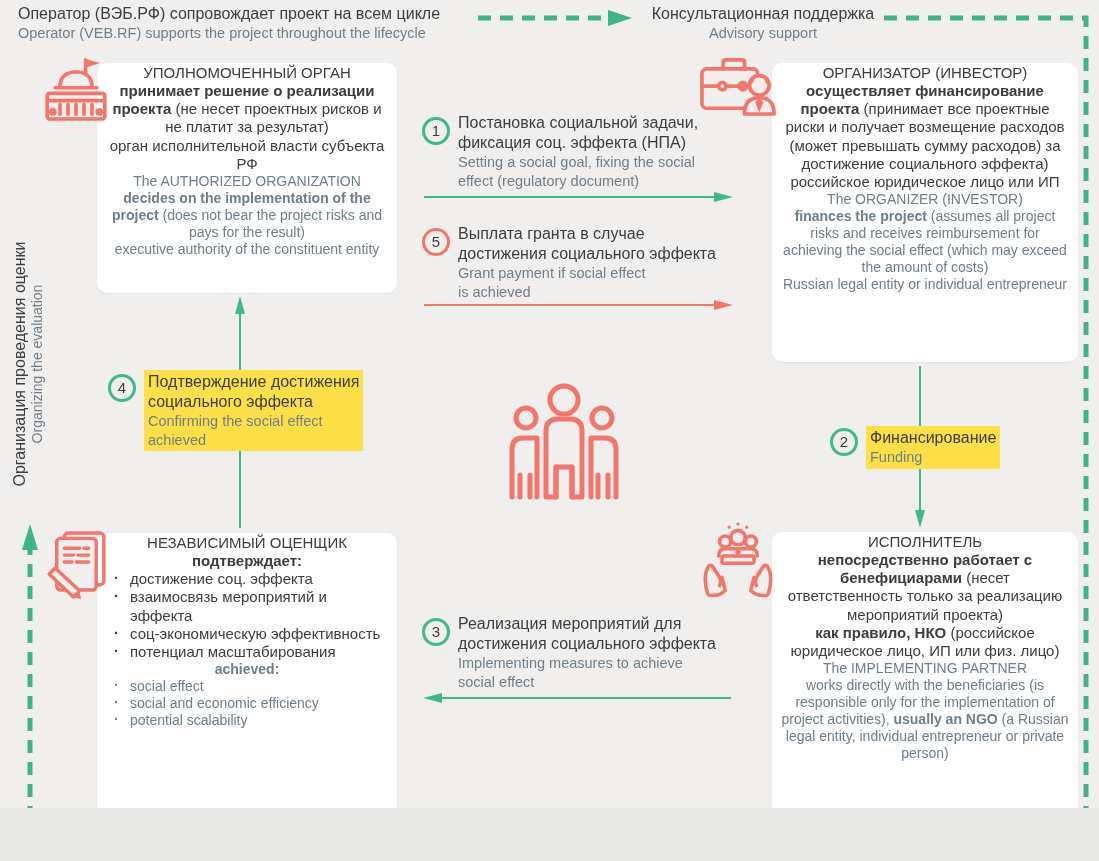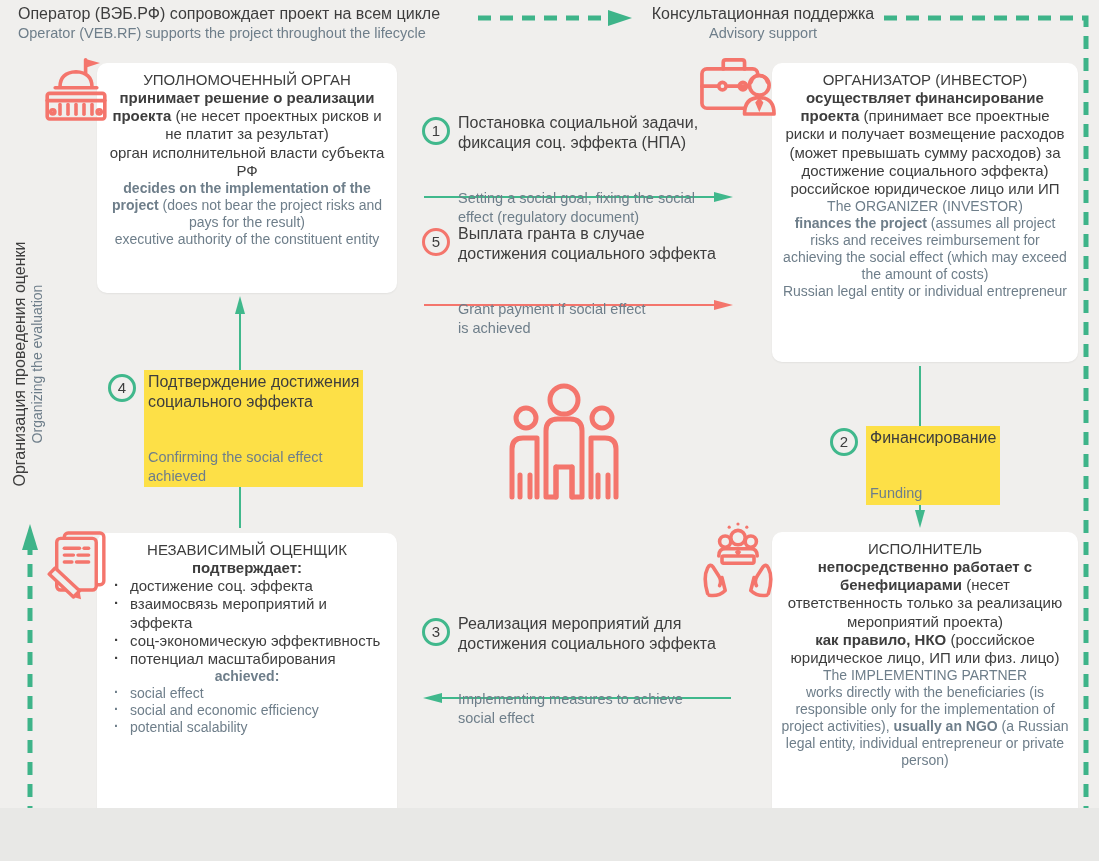--- a/index.html
+++ b/index.html
@@ -13,36 +13,36 @@
   .ru{color:#3d3d3d;}
   .en{color:#6e7e8a;}
   .pre{white-space:pre-line;}
   
   .hdr-ru{font-size:16px;line-height:1.25;}
   .hdr-en{font-size:14.5px;line-height:1.3;}
   .center{text-align:center;}
   
   .box{
     background:#ffffff;border-radius:10px;box-shadow:0 1px 2px rgba(0,0,0,0.06);
-    text-align:center;padding:8px 9px;box-sizing:border-box;
+    text-align:center;padding:1px 9px;box-sizing:border-box;
     font-size:15px;line-height:1.21;
   }
   .box .en{font-size:14px;}
   .box b{font-weight:bold;}
   .box ul{list-style:none;margin:0;padding:0;text-align:left;}
   .box li{position:relative;padding-left:24px;}
   .box li::before{content:"\00B7";position:absolute;left:8px;top:-1px;font-weight:bold;}
   
   .badge{
     width:22px;height:22px;border-radius:50%;border:3px solid #40B88C;
     font-size:15px;line-height:22px;text-align:center;color:#3d3d3d;background:transparent;
   }
   .badge.coral{border-color:#F4756C;}
   .step-ru{font-size:16px;line-height:1.25;}
-  .step-en{font-size:14.5px;line-height:1.28;margin-top:36px;}
+  .step-en{font-size:14.5px;line-height:1.28;}
   .mask{background:#fde047;}
   
   .side-label{
     position:absolute;left:-117px;top:347px;width:290px;text-align:center;
     transform:rotate(-90deg);
   }
   .side-ru{font-size:16px;}
   .side-en{font-size:14px;}
   svg{display:block;}
 </style>
@@ -90,20 +90,21 @@
 
   <div class="side-label">
     <div class="side-ru ru">Организация проведения оценки</div>
     <div class="side-en en">Organizing the evaluation</div>
   </div>
 
   <div class="box abs" style="left:97px;top:63px;width:300px;min-height:230px;">
     <div class="ru">УПОЛНОМОЧЕННЫЙ ОРГАН</div>
     <div class="ru"><b>принимает решение о реализации проекта</b><span> (не несет проектных рисков и не платит за результат)</span></div>
     <div class="ru">орган исполнительной власти субъекта РФ</div>
+    <div class="en">The AUTHORIZED ORGANIZATION</div>
     <div class="en"><b>decides on the implementation of the project</b><span> (does not bear the project risks and pays for the result)</span></div>
     <div class="en">executive authority of the constituent entity</div>
   </div>
 
   <div class="box abs" style="left:772px;top:63px;width:306px;min-height:299px;">
     <div class="ru">ОРГАНИЗАТОР (ИНВЕСТОР)</div>
     <div class="ru"><b>осуществляет финансирование проекта</b><span> (принимает все проектные риски и получает возмещение расходов (может превышать сумму расходов) за достижение социального эффекта)</span></div>
     <div class="ru">российское юридическое лицо или ИП</div>
     <div class="en">The ORGANIZER (INVESTOR)</div>
     <div class="en"><b>finances the project</b><span> (assumes all project risks and receives reimbursement for achieving the social effect (which may exceed the amount of costs)</span></div>

